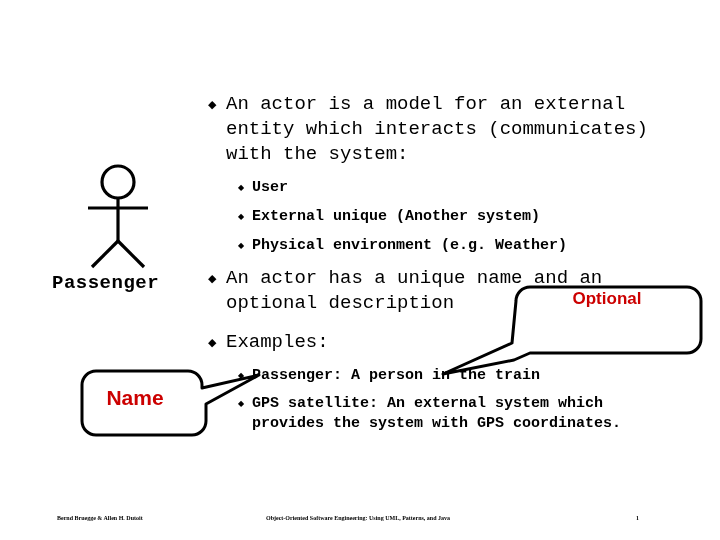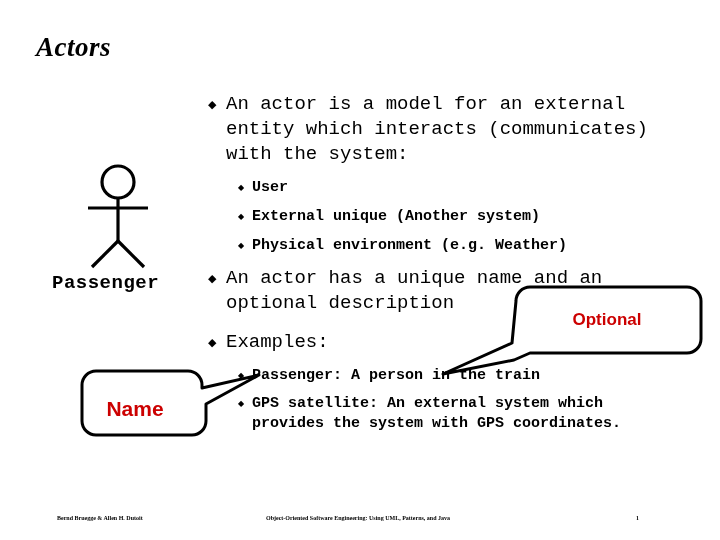--- a/index.html
+++ b/index.html
@@ -94,21 +94,21 @@
     white-space: nowrap;
   }
 
   
   .callout {
     position: absolute;
   }
   .callout-label {
     position: absolute;
     display: flex;
-    align-items: center;
+    align-items: flex-start;
     justify-content: center;
     text-align: center;
     font-family: "Liberation Sans", "DejaVu Sans", sans-serif;
     font-weight: bold;
     color: #cc0000;
     line-height: 1.15;
   }
   #callout-optional-label {
     left: 516px;
     top: 289px;
@@ -136,21 +136,20 @@
   }
   #footer-authors { left: 57px; top: 515px; }
   #footer-booktitle { left: 266px; top: 515px; }
   #footer-pagenum { left: 636px; top: 515px; }
 </style>
 </head>
 <body>
 
 <div id="slide">
 
-  <div id="slide-title">Actors</div>
 
   <div id="actor-figure">
     <svg width="90" height="110" viewBox="0 0 90 110" xmlns="http://www.w3.org/2000/svg">
       <circle cx="34" cy="20" r="16" fill="none" stroke="#000000" stroke-width="3.2"></circle>
       <line x1="34" y1="36" x2="34" y2="79" stroke="#000000" stroke-width="3.2"></line>
       <line x1="4" y1="46" x2="64" y2="46" stroke="#000000" stroke-width="3.2"></line>
       <line x1="34" y1="79" x2="8" y2="105" stroke="#000000" stroke-width="3.2"></line>
       <line x1="34" y1="79" x2="60" y2="105" stroke="#000000" stroke-width="3.2"></line>
     </svg>
   </div>

